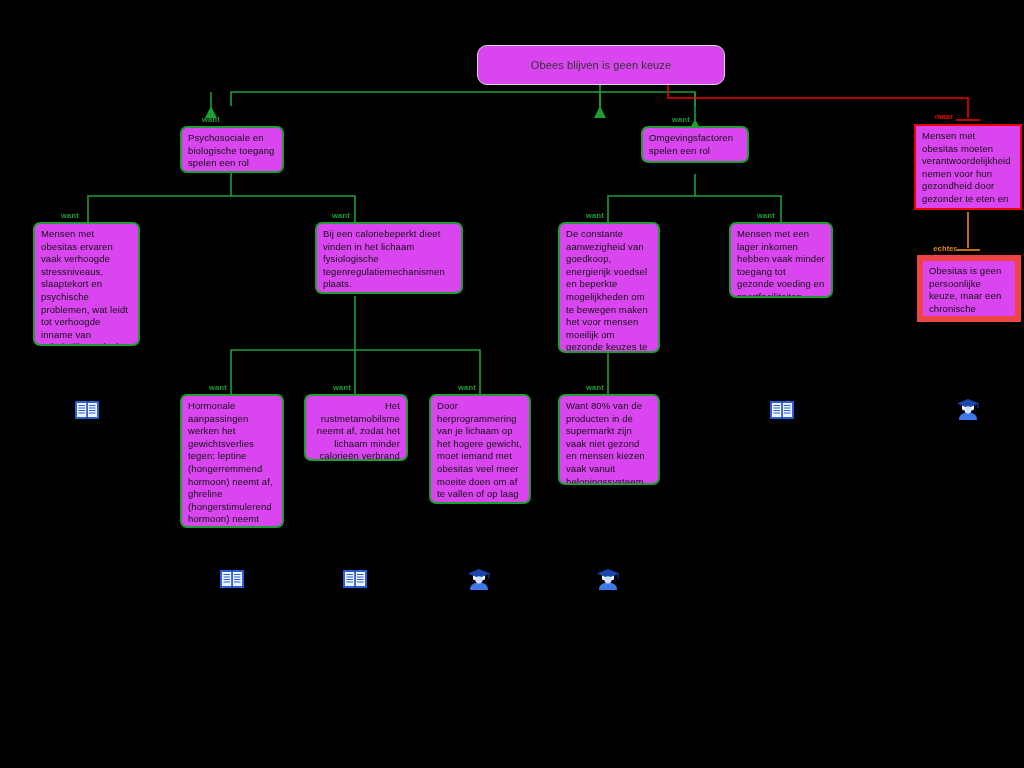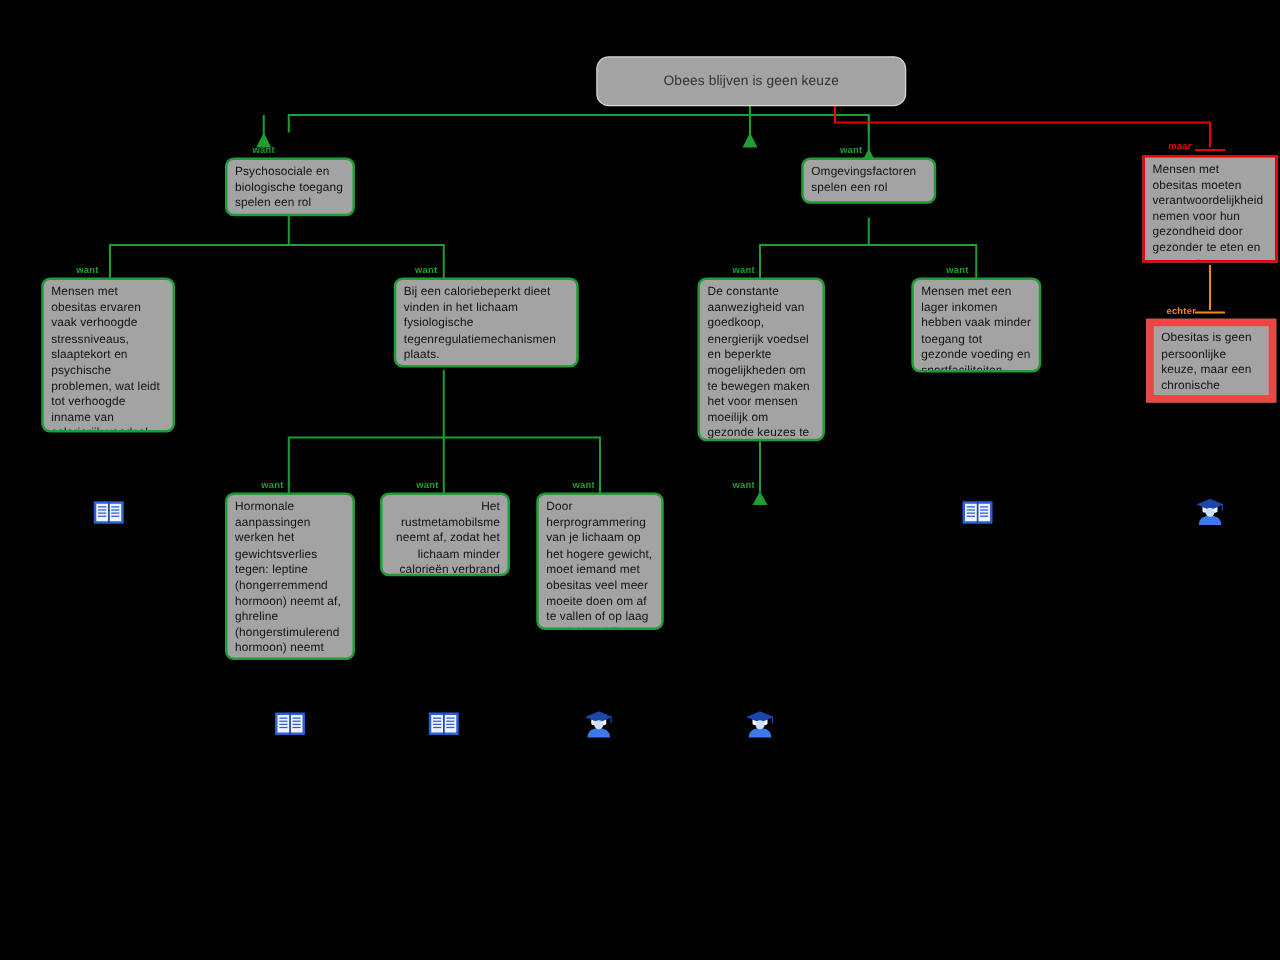--- a/index.html
+++ b/index.html
@@ -18,21 +18,21 @@
   }
   svg#edges {
     position: absolute;
     left: 0; top: 0;
     width: 1024px; height: 768px;
     pointer-events: none;
   }
 
   .node {
     position: absolute;
-    background: #a3a3a3;
+    background: #d946ef;
     border-radius: 7px;
     padding: 4px 6px;
     font-size: 9.5px;
     line-height: 12.6px;
     color: #111111;
     letter-spacing: 0.1px;
     word-wrap: break-word;
     overflow: hidden;
   }
   .node.root {
@@ -170,20 +170,23 @@
   <div class="node support" style="left:304px; top:394px; width:104px; height:67px;text-align:right;">
     <span>Het rustmetamobilsme neemt af, zodat het lichaam minder calorieën verbrand</span>
   </div>
 
   <div class="conn-label support" style="left:467px; top:383px;">want</div>
   <div class="node support" style="left:429px; top:394px; width:102px; height:110px;">
     <span>Door herprogrammering van je lichaam op het hogere gewicht, moet iemand met obesitas veel meer moeite doen om af te vallen of op laag gewicht te blijven.</span>
   </div>
 
   <div class="conn-label support" style="left:595px; top:383px;">want</div>
+  <div class="node support" style="left:558px; top:394px; width:102px; height:91px;">
+    <span>Want 80% van de producten in de supermarkt zijn vaak niet gezond en mensen kiezen vaak vanuit beloningssysteem.</span>
+  </div>
 
   <div class="icon" style="left:74px; top:397px;">
     <svg viewBox="0 0 26 26">
       <rect x="1" y="4" width="24" height="18" rx="1" fill="#2a5fd9"></rect>
       <rect x="3" y="6" width="9.5" height="14" fill="#eef3ff"></rect>
       <rect x="13.5" y="6" width="9.5" height="14" fill="#eef3ff"></rect>
       <g fill="#2a5fd9">
         <rect x="4.5" y="8" width="6.5" height="1"></rect>
           <rect x="4.5" y="10.5" width="6.5" height="1"></rect>
         <rect x="4.5" y="13" width="6.5" height="1"></rect>

